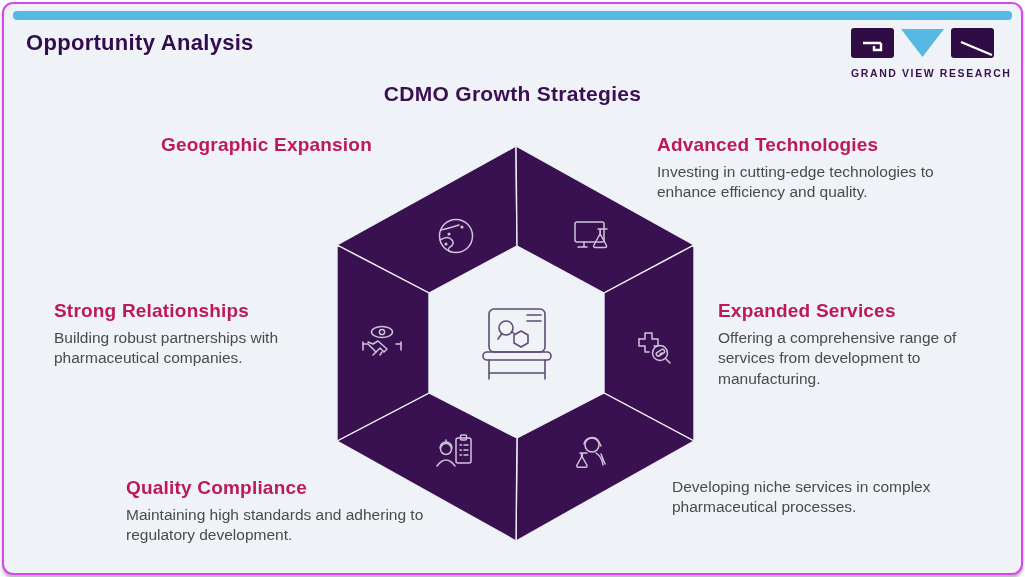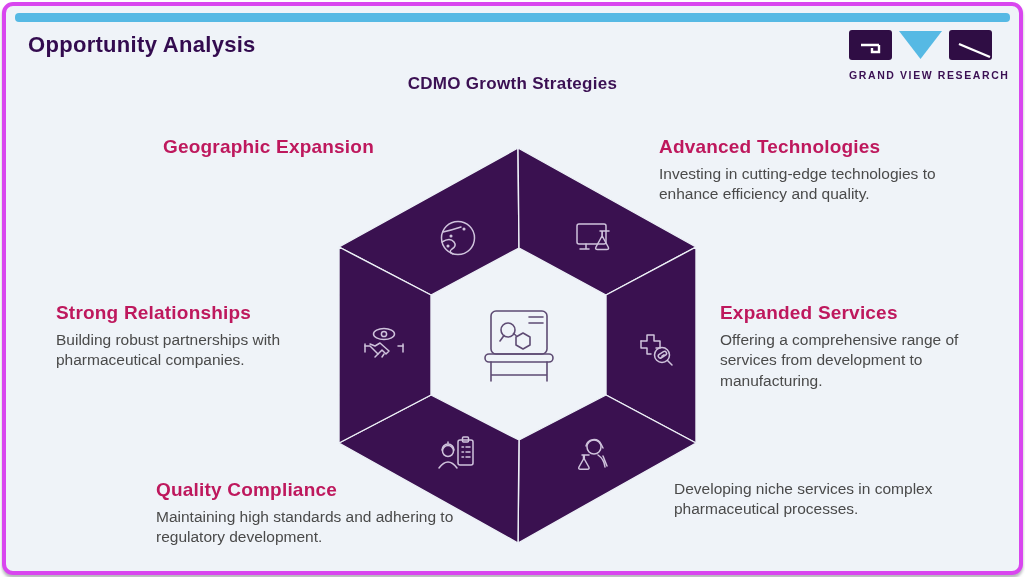--- a/index.html
+++ b/index.html
@@ -3,54 +3,54 @@
 <meta charset="utf-8">
 <style>
   html,body{margin:0;padding:0;}
   body{
     width:1025px;height:577px;position:relative;background:#ffffff;
     font-family:"Liberation Sans","DejaVu Sans",sans-serif;
     -webkit-font-smoothing:antialiased;
   }
   .card{
     position:absolute;left:2px;top:2px;right:2px;bottom:2px;
-    background:#eff3f8;border:4px solid #d946ef;border-radius:11px;
+    background:#eff3f8;border:2px solid #d946ef;border-radius:11px;
     box-shadow:0 3px 3px rgba(90,95,105,.45);
     overflow:hidden;
   }
   .top-bar{
     position:absolute;left:9px;right:9px;top:7px;height:9px;
     background:#56b9e4;border-radius:4px;
   }
   .page-title{
     position:absolute;left:22px;top:26px;
     font-size:22px;font-weight:bold;color:#330b4f;letter-spacing:.3px;
   }
   .subtitle{
-    position:absolute;left:0;right:0;top:68px;text-align:center;
-    font-size:17px;font-weight:bold;color:#3b1053;letter-spacing:.3px;
+    position:absolute;left:0;right:0;top:78px;text-align:center;
+    font-size:21px;font-weight:bold;color:#3b1053;letter-spacing:.3px;
   }
   .logo{position:absolute;right:26px;top:24px;width:144px;}
   .logo-text{
     margin-top:4px;font-size:10.5px;font-weight:bold;color:#3b1053;
     letter-spacing:1.6px;white-space:nowrap;
   }
   .strategy{position:absolute;}
   .strategy h3{
     margin:0 0 6px 0;font-size:19px;font-weight:bold;color:#be185d;
     white-space:nowrap;letter-spacing:.2px;
   }
   .strategy p{
     margin:0;font-size:15.5px;line-height:1.32;color:#4a4a4a;
   }
   .pos-tl{left:157px;top:130px;width:220px;}
   .pos-tr{left:653px;top:130px;width:310px;}
   .pos-ml{left:50px;top:296px;width:232px;}
   .pos-mr{left:714px;top:296px;width:252px;}
-  .pos-bl{left:122px;top:473px;width:300px;margin-left:28px;}
+  .pos-bl{left:122px;top:473px;width:300px;}
   .pos-br{left:668px;top:473px;width:310px;}
   .hex-wrap{position:absolute;left:320px;top:135px;width:385px;height:410px;}
 </style>
 </head>
 <body>
 
 <div class="card">
 
   <div class="top-bar"></div>
 

